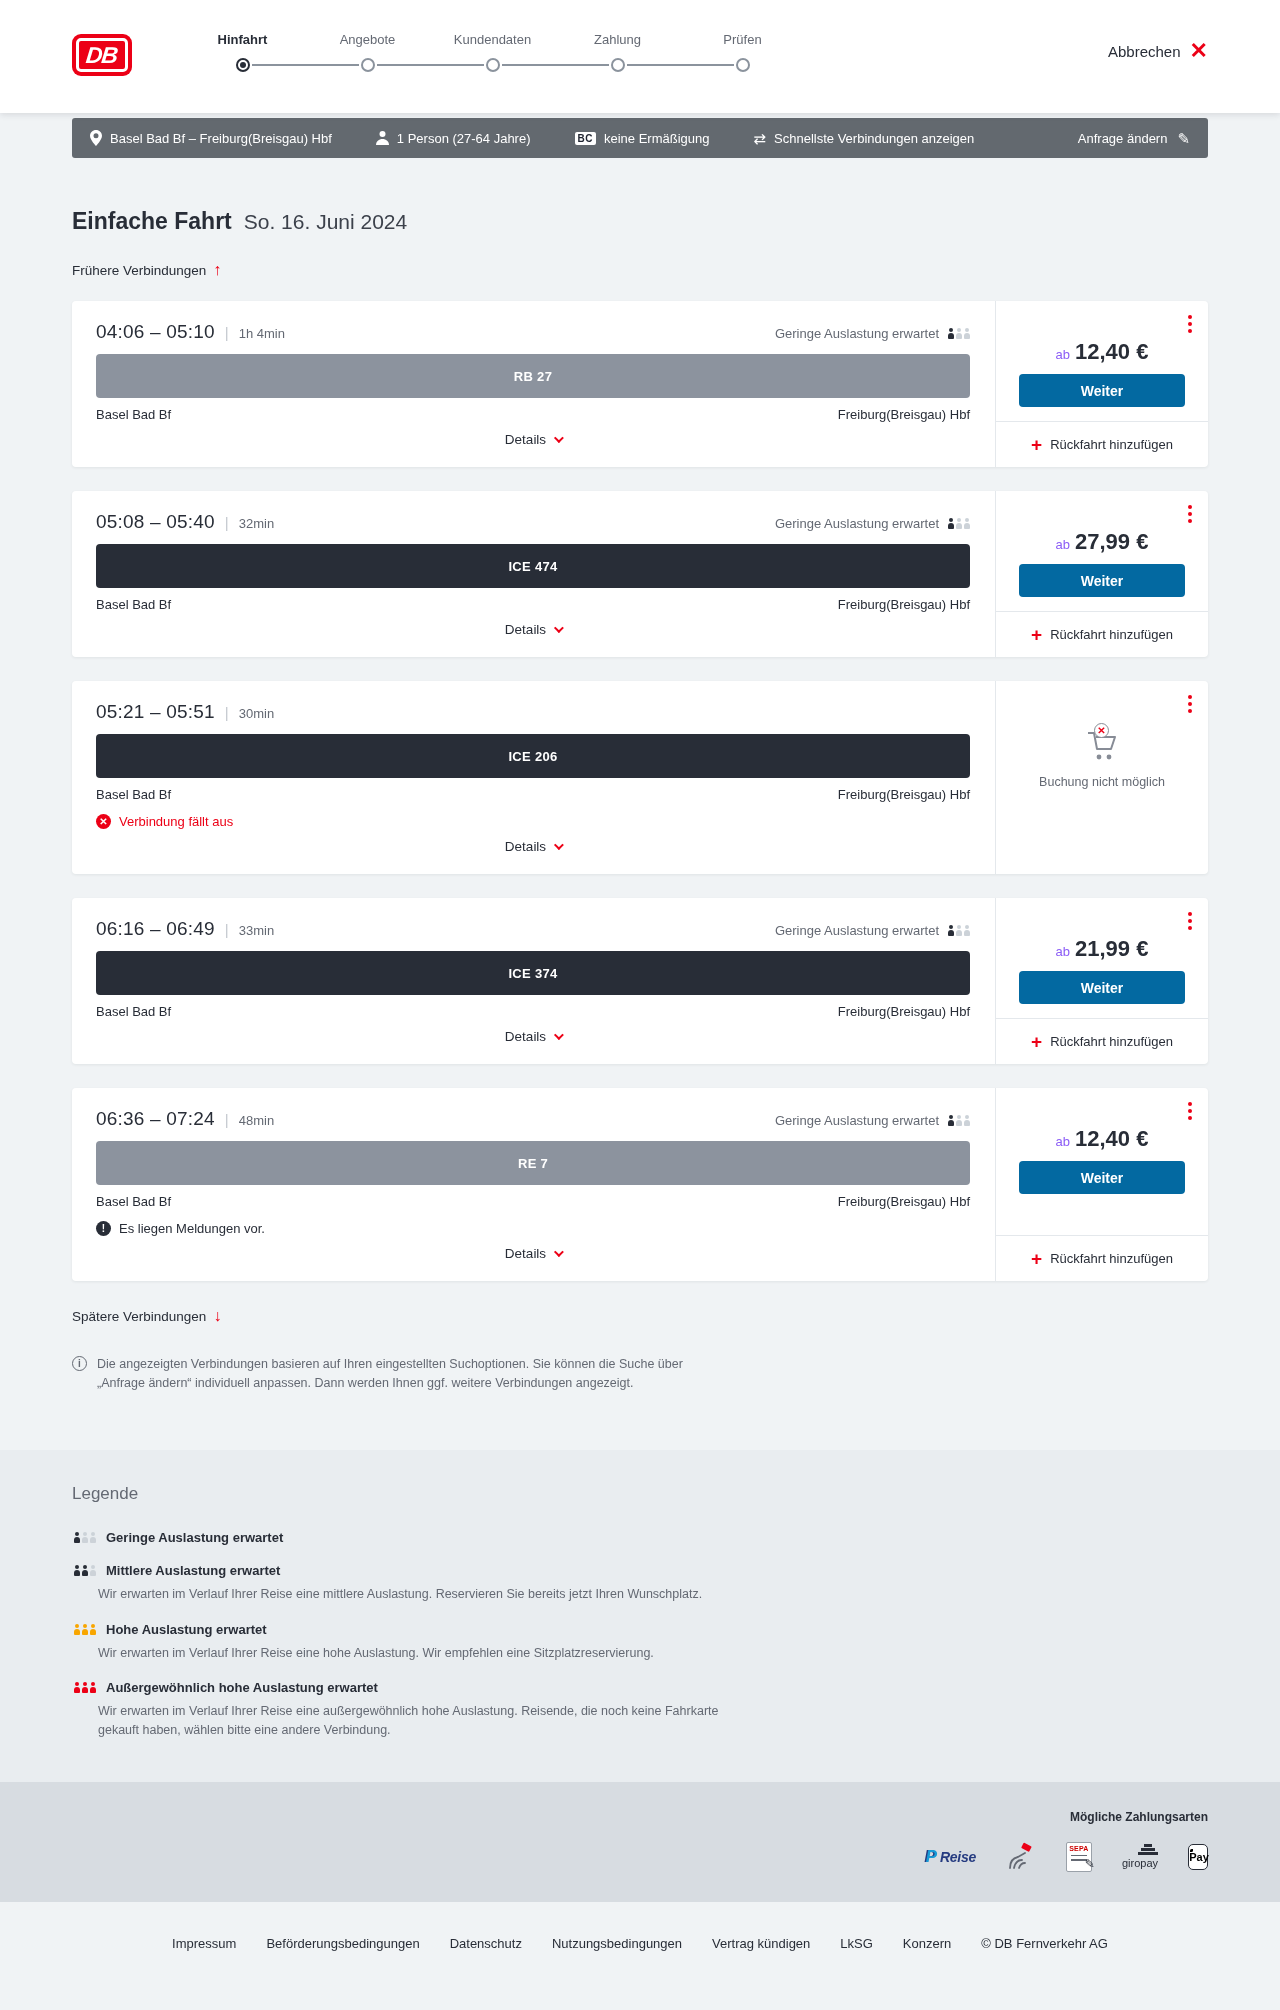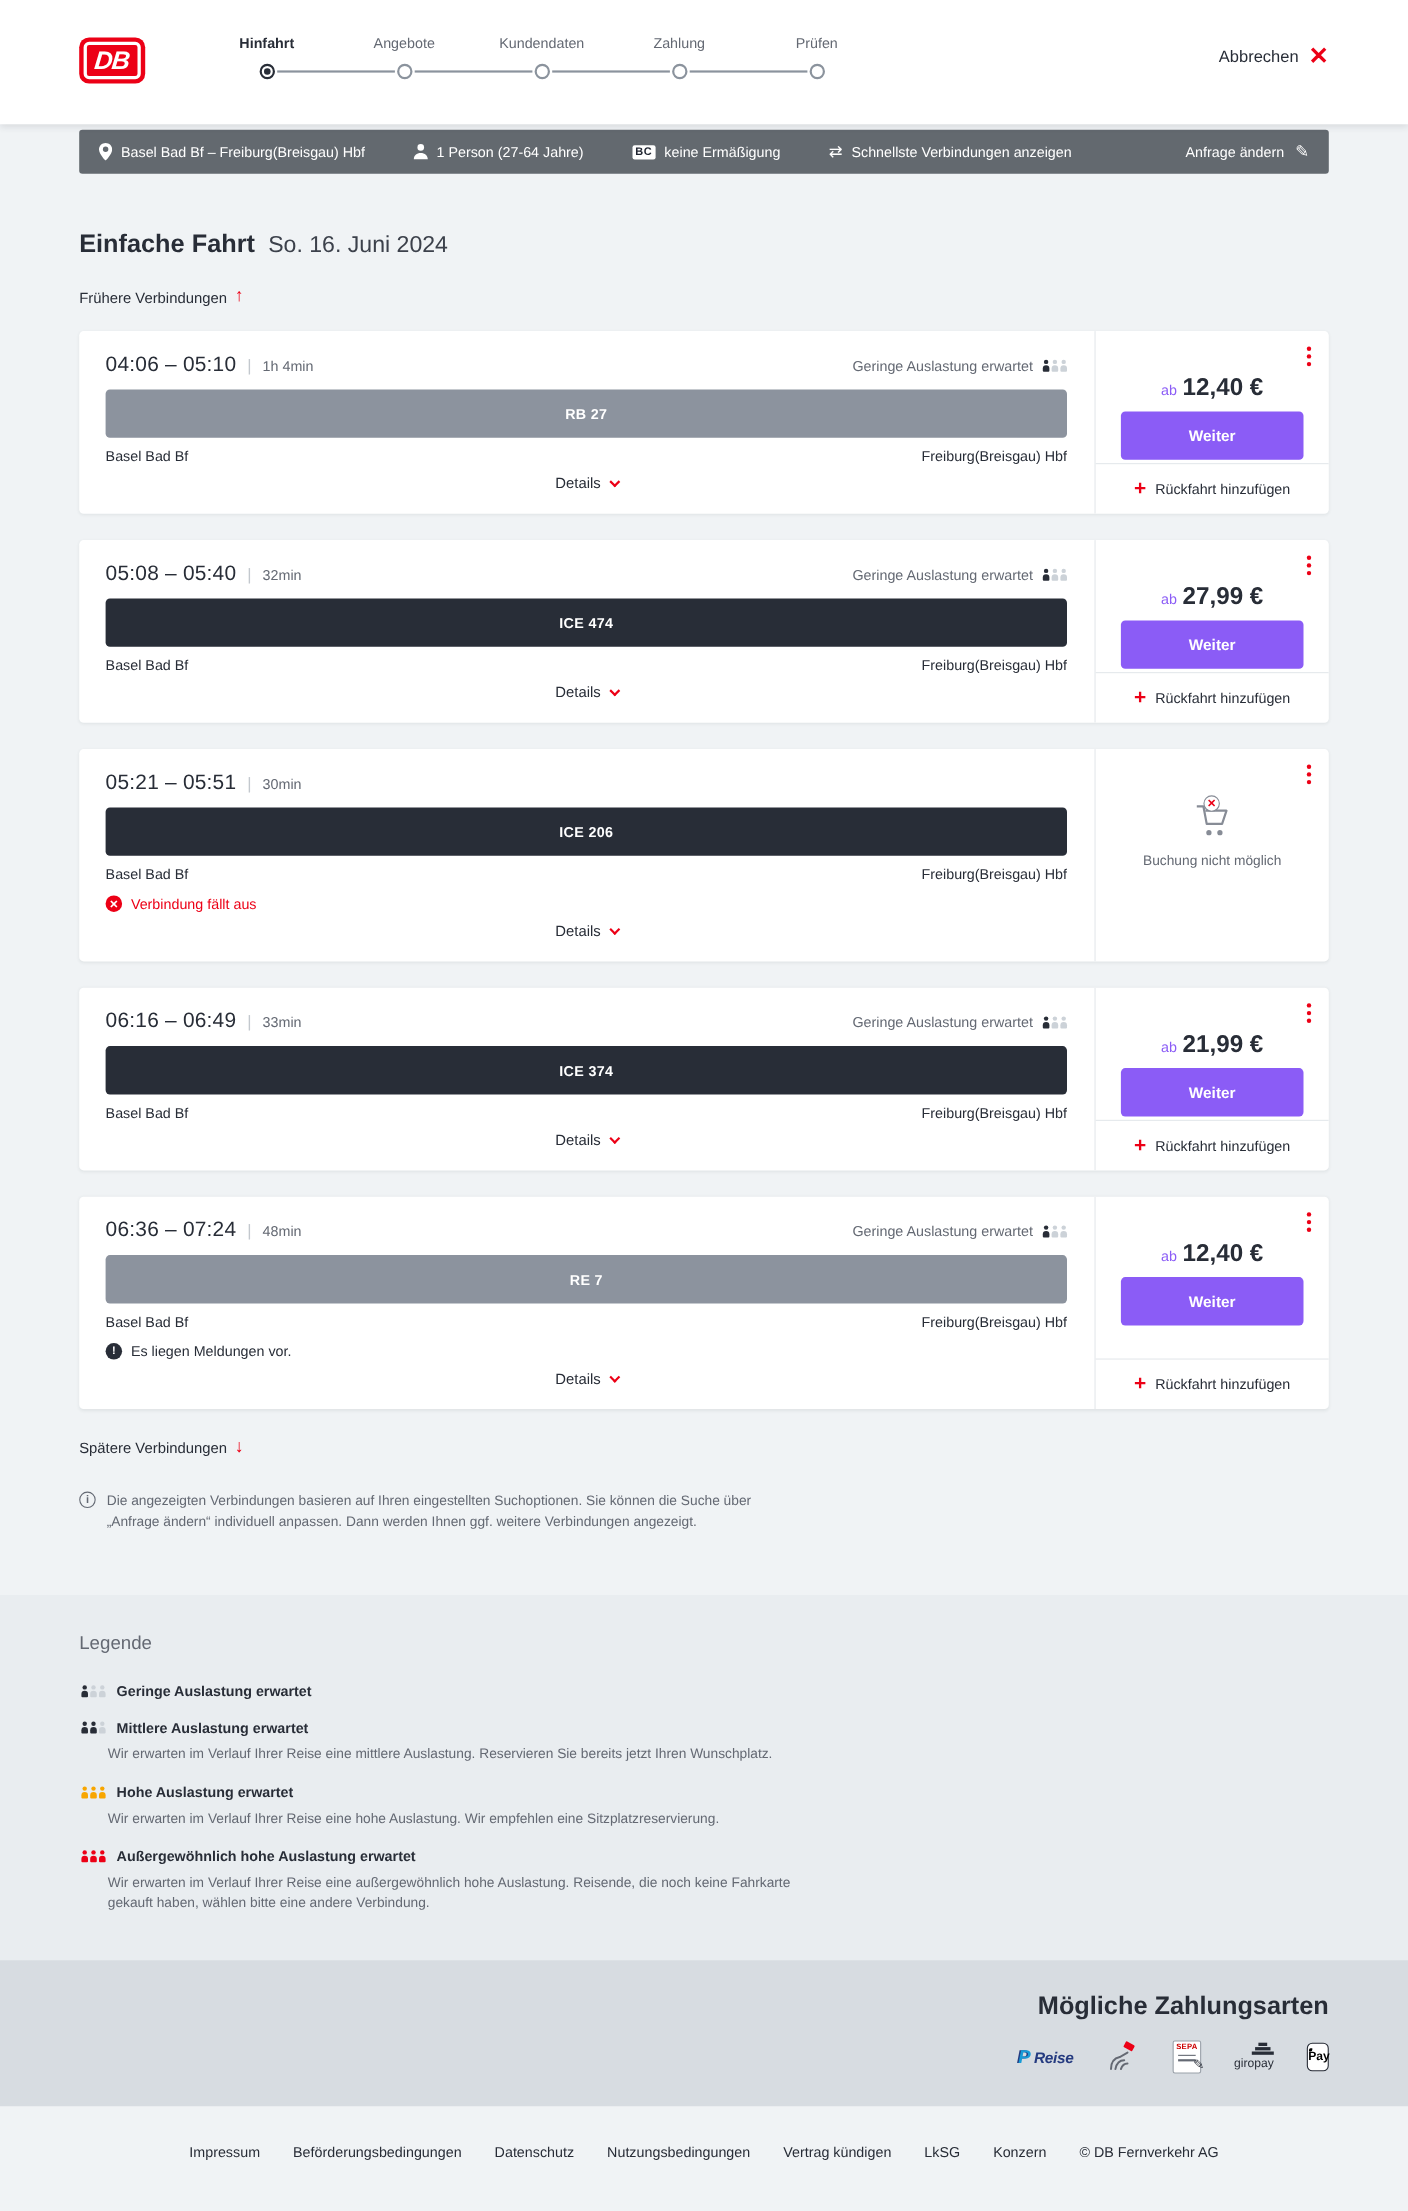--- a/index.html
+++ b/index.html
@@ -67,21 +67,21 @@
   .details { margin-top:auto; padding:10px 0 8px 0; align-self:center; display:flex; align-items:center; font-size:13.5px; color:#282d37; cursor:pointer; }
   .chev { display:inline-block; width:7px; height:7px; border-right:2px solid #ec0016; border-bottom:2px solid #ec0016; transform:rotate(45deg) translateY(-2px); margin-left:8px; }
 
   .card-side { flex:0 0 213px; border-left:1px solid #e4e8ec; display:flex; flex-direction:column; }
   .side-top { position:relative; flex:1 1 auto; display:flex; flex-direction:column; align-items:center; }
   .dots { position:absolute; top:12px; right:14px; display:flex; flex-direction:column; gap:3px; cursor:pointer; padding:2px; }
   .dots i { width:4px; height:4px; border-radius:50%; background:#ec0016; }
   .price { margin-top:38px; display:flex; align-items:baseline; gap:5px; }
   .price .ab { font-size:13px; color:#8b5cf6;text-align:center; }
   .price .amount { font-size:22px; font-weight:bold; color:#282d37; }
-  .weiter { margin-top:9px; width:166px; height:44px; background:#8b5cf6; border:none; border-radius:4px; color:#fff; font-size:14px; font-weight:bold; font-family:"Liberation Sans",sans-serif; cursor:pointer; }
+  .weiter { margin-top:9px; width:166px; height:33px; background:#0369a1; border:none; border-radius:4px; color:#fff; font-size:14px; font-weight:bold; font-family:"Liberation Sans",sans-serif; cursor:pointer; }
   .side-bottom { border-top:1px solid #e4e8ec; height:46px; display:flex; align-items:center; justify-content:center; gap:8px; font-size:13px; color:#282d37; cursor:pointer; }
   .side-bottom .plus { color:#ec0016; font-size:19px; font-weight:bold; line-height:1; }
 
   .nobook-wrap { margin-top:46px; display:flex; flex-direction:column; align-items:center; }
   .cart-box { position:relative; width:40px; height:36px; }
   .cart-badge { position:absolute; top:-4px; left:12px; width:15px; height:15px; border-radius:50%; border:1.5px solid #878c96; background:#fff; color:#ec0016; font-size:10px; font-weight:bold; display:flex; align-items:center; justify-content:center; }
   .nobook-label { margin-top:12px; font-size:12.5px; color:#646973; }
 
   
   .note { margin-top:30px; display:flex; gap:10px; align-items:flex-start; padding-bottom:56px; }
@@ -91,21 +91,21 @@
   
   .legend { background:#e9edf0; padding:34px 72px 40px 72px; }
   .legend h2 { font-size:17px; font-weight:normal; color:#646973; margin-bottom:26px; }
   .litem { margin-top:18px; }
   .litem-head { display:flex; align-items:center; gap:10px; font-size:13px; font-weight:bold; color:#282d37; }
   .litem-desc { margin:7px 0 2px 26px; font-size:12.5px; color:#646973; line-height:1.5; max-width:640px; }
 
   
   .payments { background:#d7dce1; padding:28px 72px 30px 72px; }
   .pay-inner { display:flex; flex-direction:column; align-items:flex-end; }
-  .payments h2 { font-size:23px; font-weight:bold; color:#282d37; }
+  .payments h2 { font-size:12px; font-weight:bold; color:#282d37; }
   .pay-icons { margin-top:18px; display:flex; align-items:center; gap:30px; }
   .paypal { display:flex; align-items:center; gap:3px; font-style:italic; font-weight:bold; }
   .pp-mark { color:#179bd7; font-size:17px; text-shadow:-1.5px 0 #253b80; }
   .pp-text { color:#253b80; font-size:14px; letter-spacing:-.3px; }
   .sepa-box { width:26px; height:30px; background:#fff; border:1px solid #9aa1a9; border-radius:2px; position:relative; display:flex; flex-direction:column; align-items:center; padding-top:2px; }
   .sepa-box b { color:#c00; font-size:7px; letter-spacing:.2px; }
   .sepa-box i { width:16px; height:1.5px; background:#646973; margin-top:3px; }
   .sepa-pencil { position:absolute; right:-4px; bottom:0; font-size:12px; color:#282d37; font-style:normal; }
   .giropay { display:flex; flex-direction:column; align-items:flex-end; gap:2px; font-size:11px; color:#282d37; }
   .giro-ic { display:flex; flex-direction:column; align-items:center; gap:1px; }

